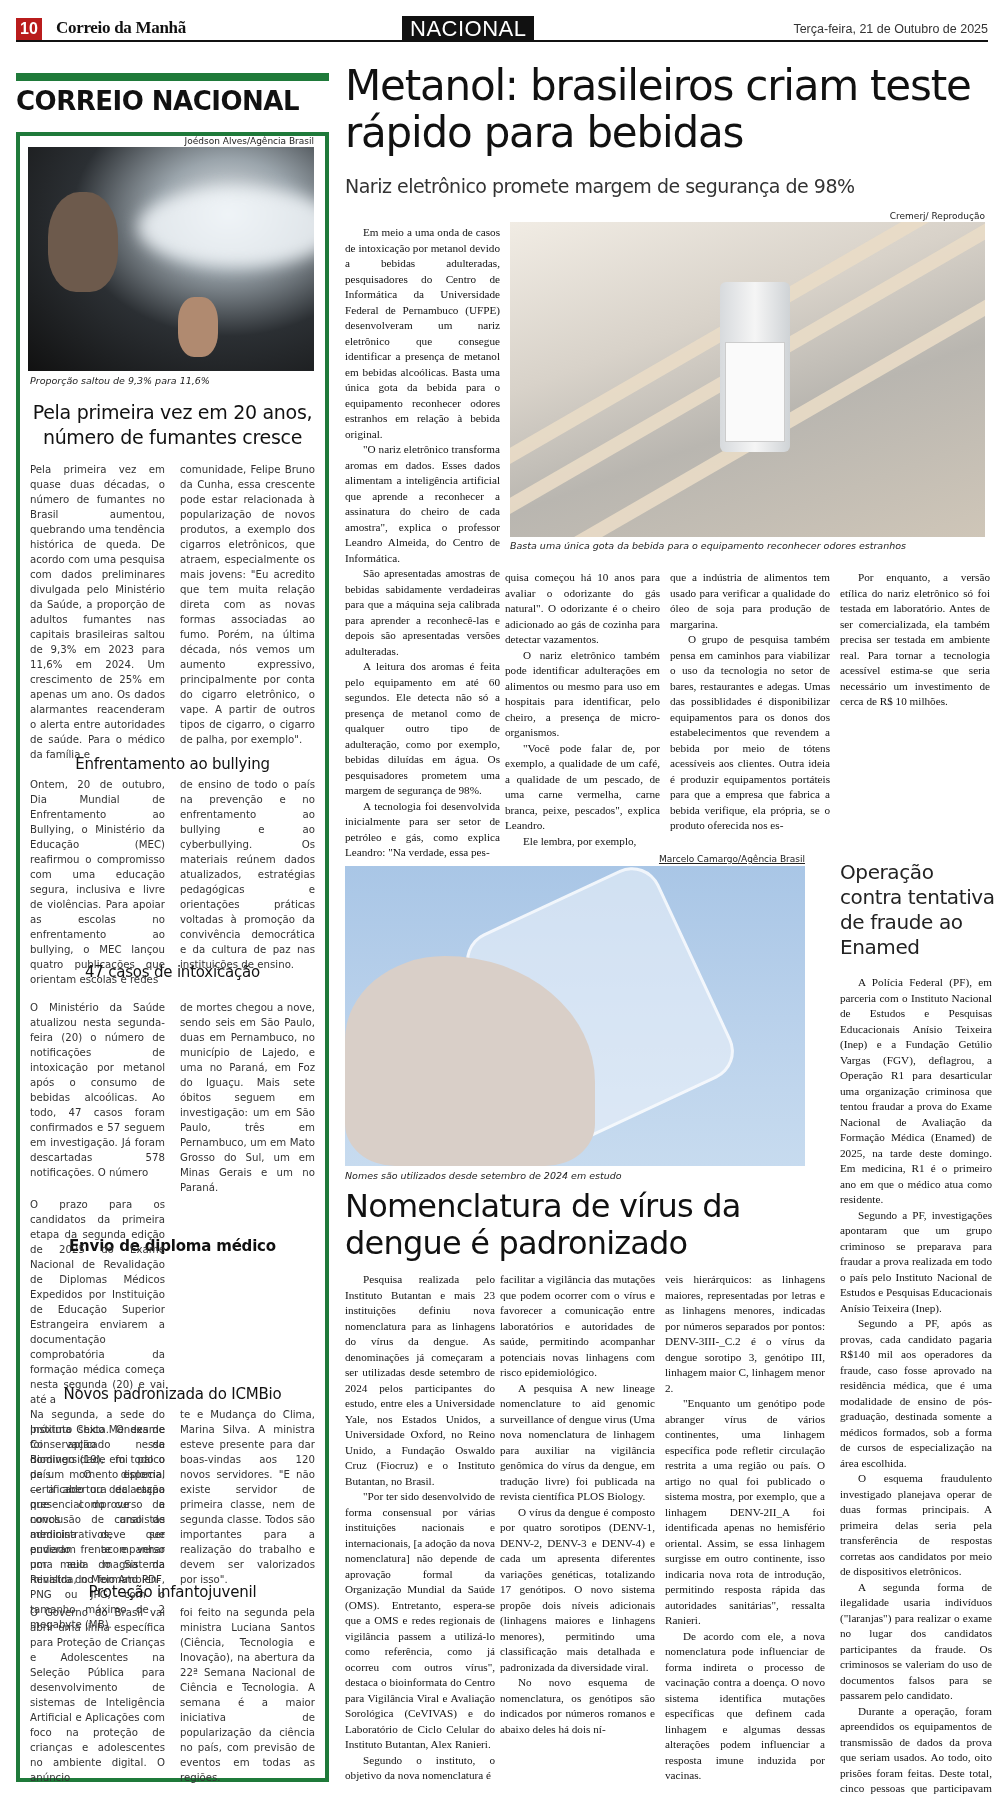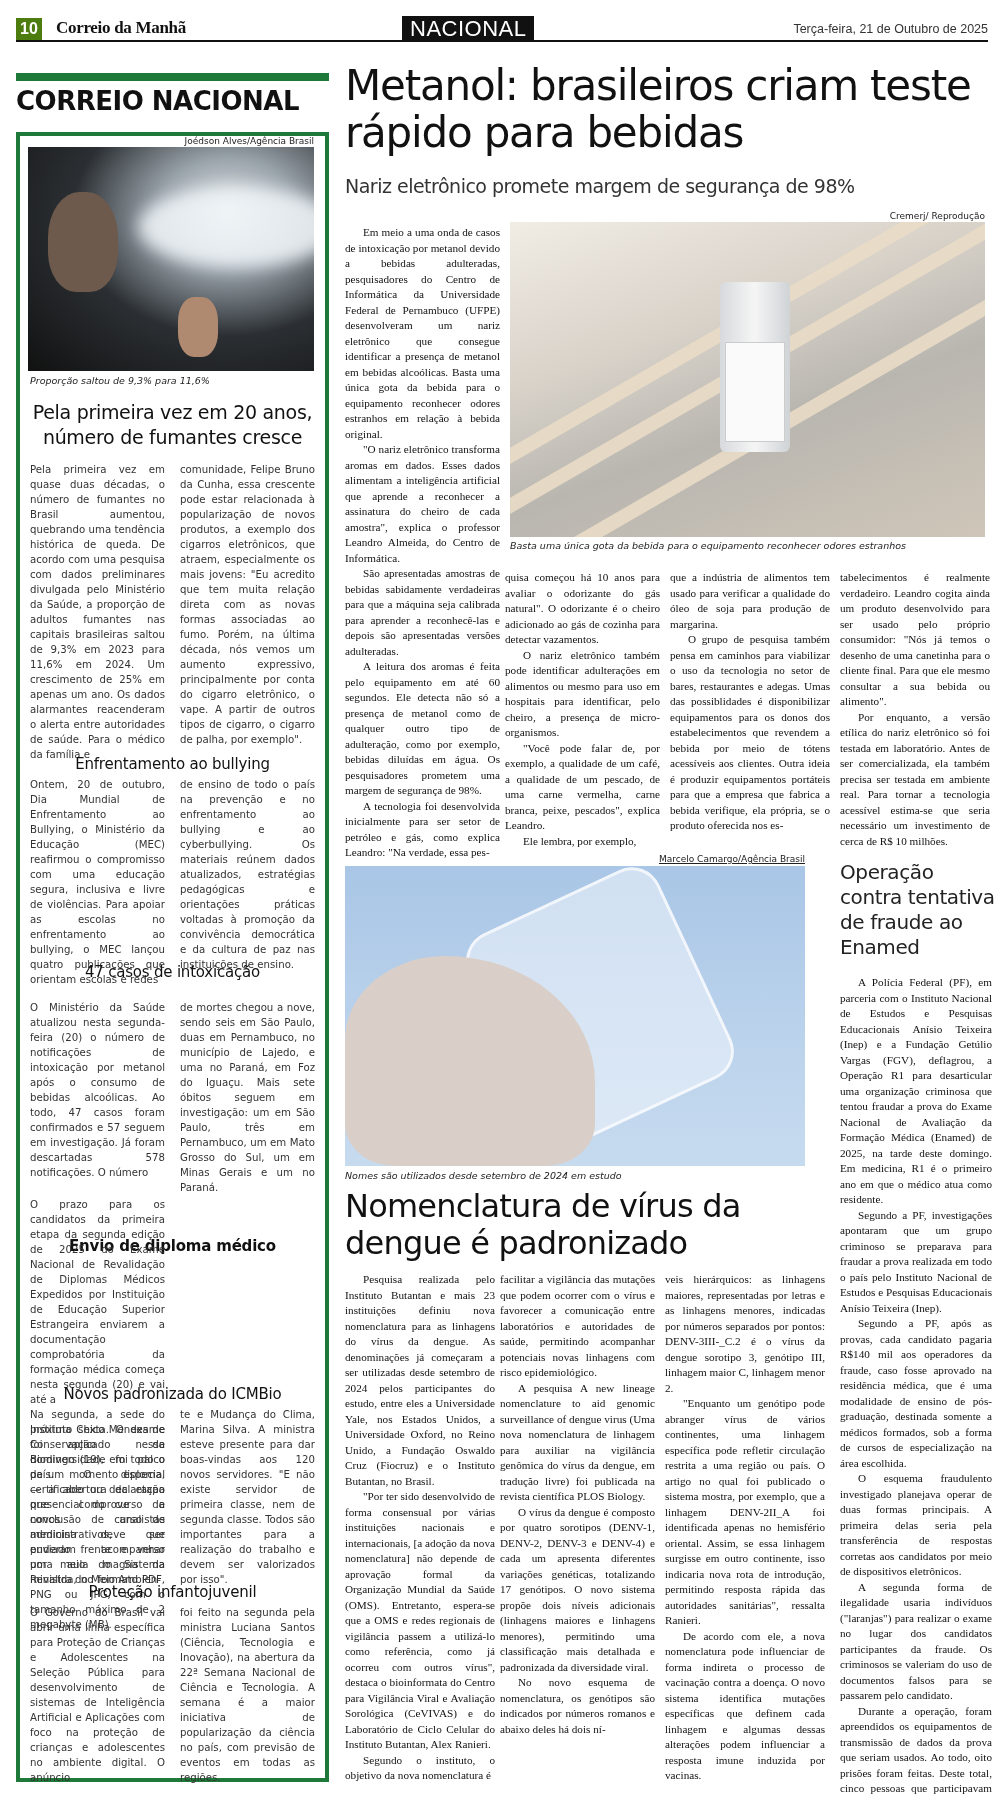--- a/index.html
+++ b/index.html
@@ -1,21 +1,21 @@
 <!DOCTYPE html>
 <html><head>
 <meta charset="utf-8">
 <style>
   * { margin:0; padding:0; box-sizing:border-box; }
   html, body { width:1003px; height:1797px; background:#fff; overflow:hidden; }
   body { position:relative; font-family:"DejaVu Sans", sans-serif; color:#111; }
 
   
   .masthead { position:absolute; left:16px; top:16px; width:972px; height:26px; border-bottom:2px solid #111; }
-  .page-num { position:absolute; left:0; top:2px; background:#4d7c0f; color:#fff; font:bold 16px "Liberation Sans", sans-serif; padding:1px 4px; height:22px; line-height:20px; }
+  .page-num { position:absolute; left:0; top:2px; background:#b91c1c; color:#fff; font:bold 16px "Liberation Sans", sans-serif; padding:1px 4px; height:22px; line-height:20px; }
   .paper-name { position:absolute; left:40px; top:2px; font:bold 17px "Liberation Serif", serif; letter-spacing:-0.3px; }
   .section-label { position:absolute; left:386px; top:0px; background:#111; color:#fff; font:22px "Liberation Sans", sans-serif; padding:0 8px; height:26px; line-height:26px; letter-spacing:0.5px; }
   .issue-date { position:absolute; right:0; top:6px; font:12.5px "Liberation Sans", sans-serif; color:#333; }
 
   
   .sidebar-bar { position:absolute; left:16px; top:73px; width:313px; height:8px; background:#1f7a3a; }
   .sidebar-title { position:absolute; left:16px; top:86px; width:313px; text-align:left; font:bold 26px "DejaVu Sans", sans-serif; letter-spacing:-0.5px; }
   .sidebar-box { position:absolute; left:16px; top:132px; width:313px; height:1650px; border:4px solid #1f7a3a; }
   .credit { font:9px "DejaVu Sans", sans-serif; color:#222; text-align:right; }
   .caption { font:italic 9.5px "DejaVu Sans", sans-serif; color:#222; }
@@ -141,21 +141,20 @@
   <p style="text-indent:0">quisa começou há 10 anos para avaliar o odorizante do gás natural". O odorizante é o cheiro adicionado ao gás de cozinha para detectar vazamentos.</p>
   <p>O nariz eletrônico também pode identificar adulterações em alimentos ou mesmo para uso em hospitais para identificar, pelo cheiro, a presença de micro-organismos.</p>
   <p>"Você pode falar de, por exemplo, a qualidade de um café, a qualidade de um pescado, de uma carne vermelha, carne branca, peixe, pescados", explica Leandro.</p>
   <p>Ele lembra, por exemplo,</p>
 </div>
 <div class="serif-col a1c3">
   <p style="text-indent:0">que a indústria de alimentos tem usado para verificar a qualidade do óleo de soja para produção de margarina.</p>
   <p>O grupo de pesquisa também pensa em caminhos para viabilizar o uso da tecnologia no setor de bares, restaurantes e adegas. Umas das possiblidades é disponibilizar equipamentos para os donos dos estabelecimentos que revendem a bebida por meio de tótens acessíveis aos clientes. Outra ideia é produzir equipamentos portáteis para que a empresa que fabrica a bebida verifique, ela própria, se o produto oferecida nos es-</p>
 </div>
 <div class="serif-col a1c4">
-  <p style="text-indent:0">tabelecimentos é realmente verdadeiro. Leandro cogita ainda um produto desenvolvido para ser usado pelo próprio consumidor: "Nós já temos o desenho de uma canetinha para o cliente final. Para que ele mesmo consultar a sua bebida ou alimento".</p>
   <p>Por enquanto, a versão etílica do nariz eletrônico só foi testada em laboratório. Antes de ser comercializada, ela também precisa ser testada em ambiente real. Para tornar a tecnologia acessível estima-se que seria necessário um investimento de cerca de R$ 10 milhões.</p>
 </div>
 
 <div class="credit photo2-credit">Marcelo Camargo/Agência Brasil</div>
 <div class="photo2">
   <div class="jar"></div>
   <div class="glove"></div>
 </div>
 <div class="caption photo2-caption">Nomes são utilizados desde setembro de 2024 em estudo</div>
 <h2 class="a2-headline">Nomenclatura de vírus da dengue é padronizado</h2>

